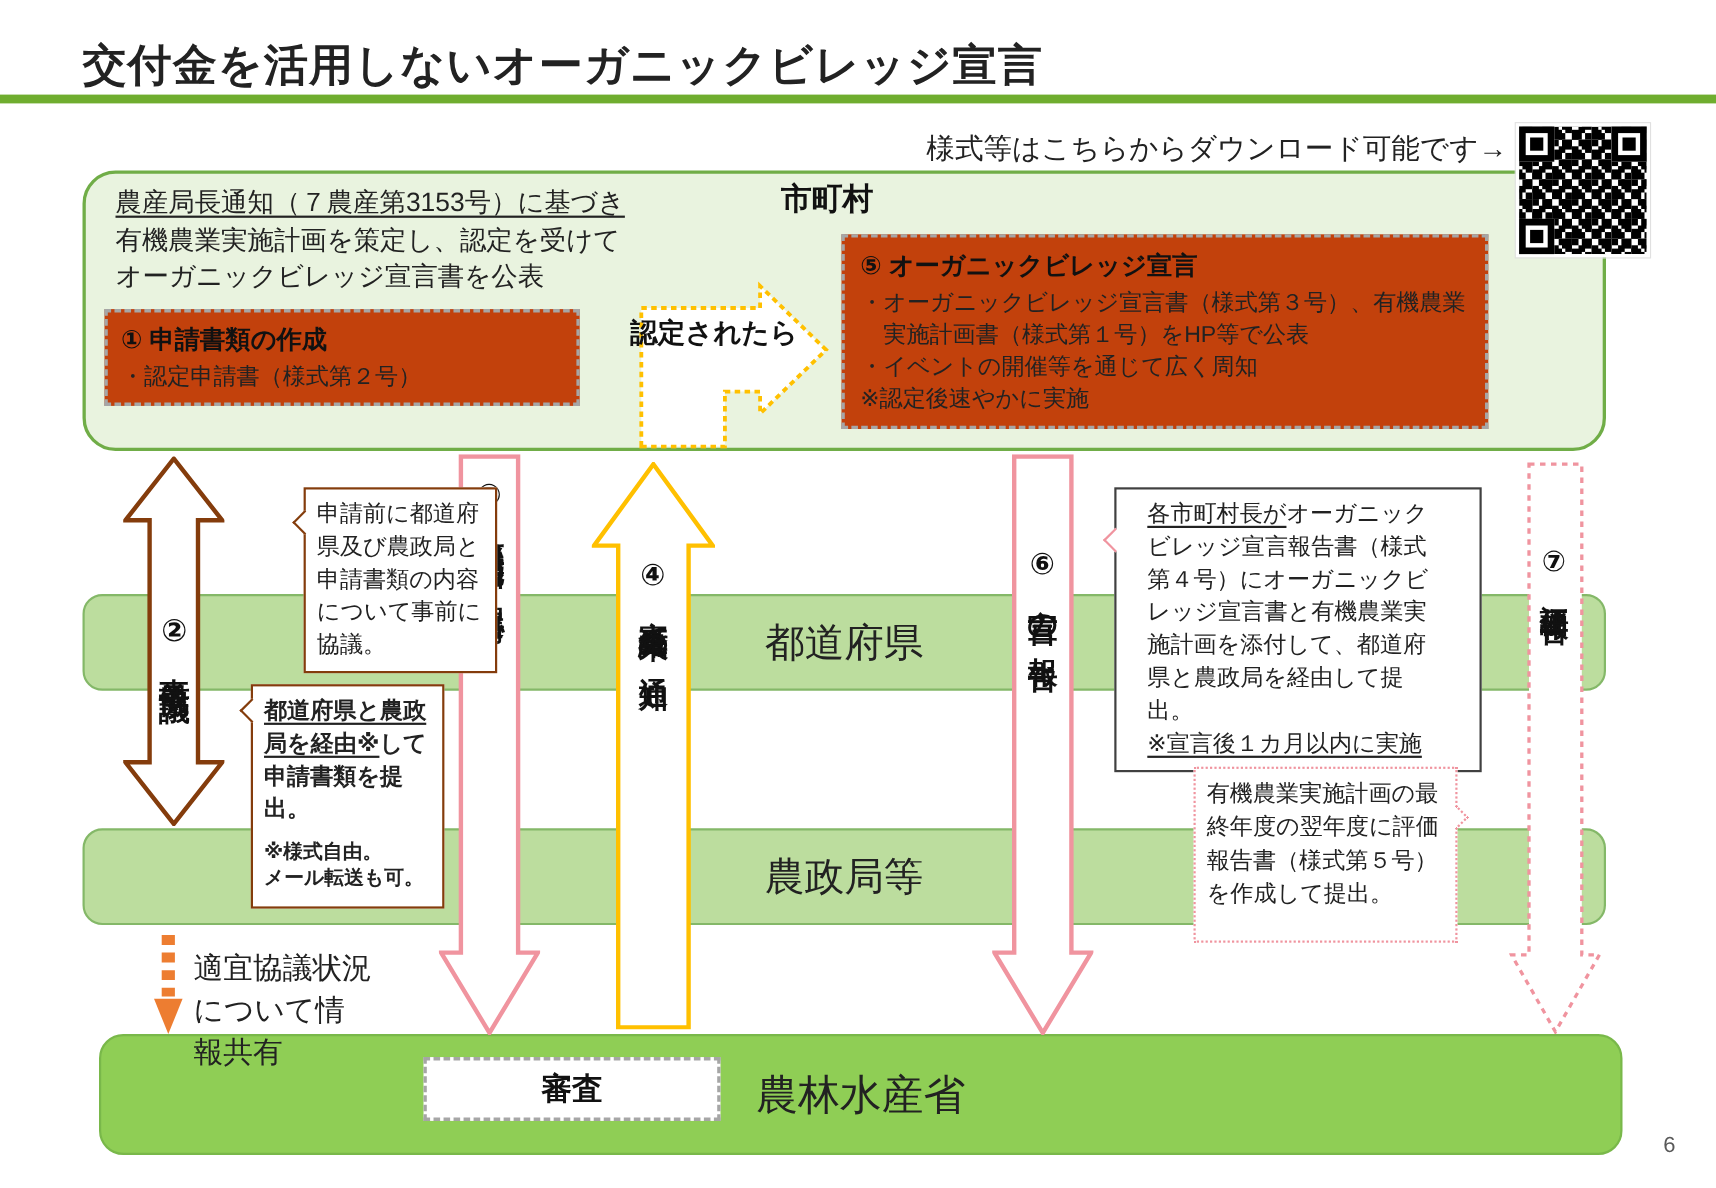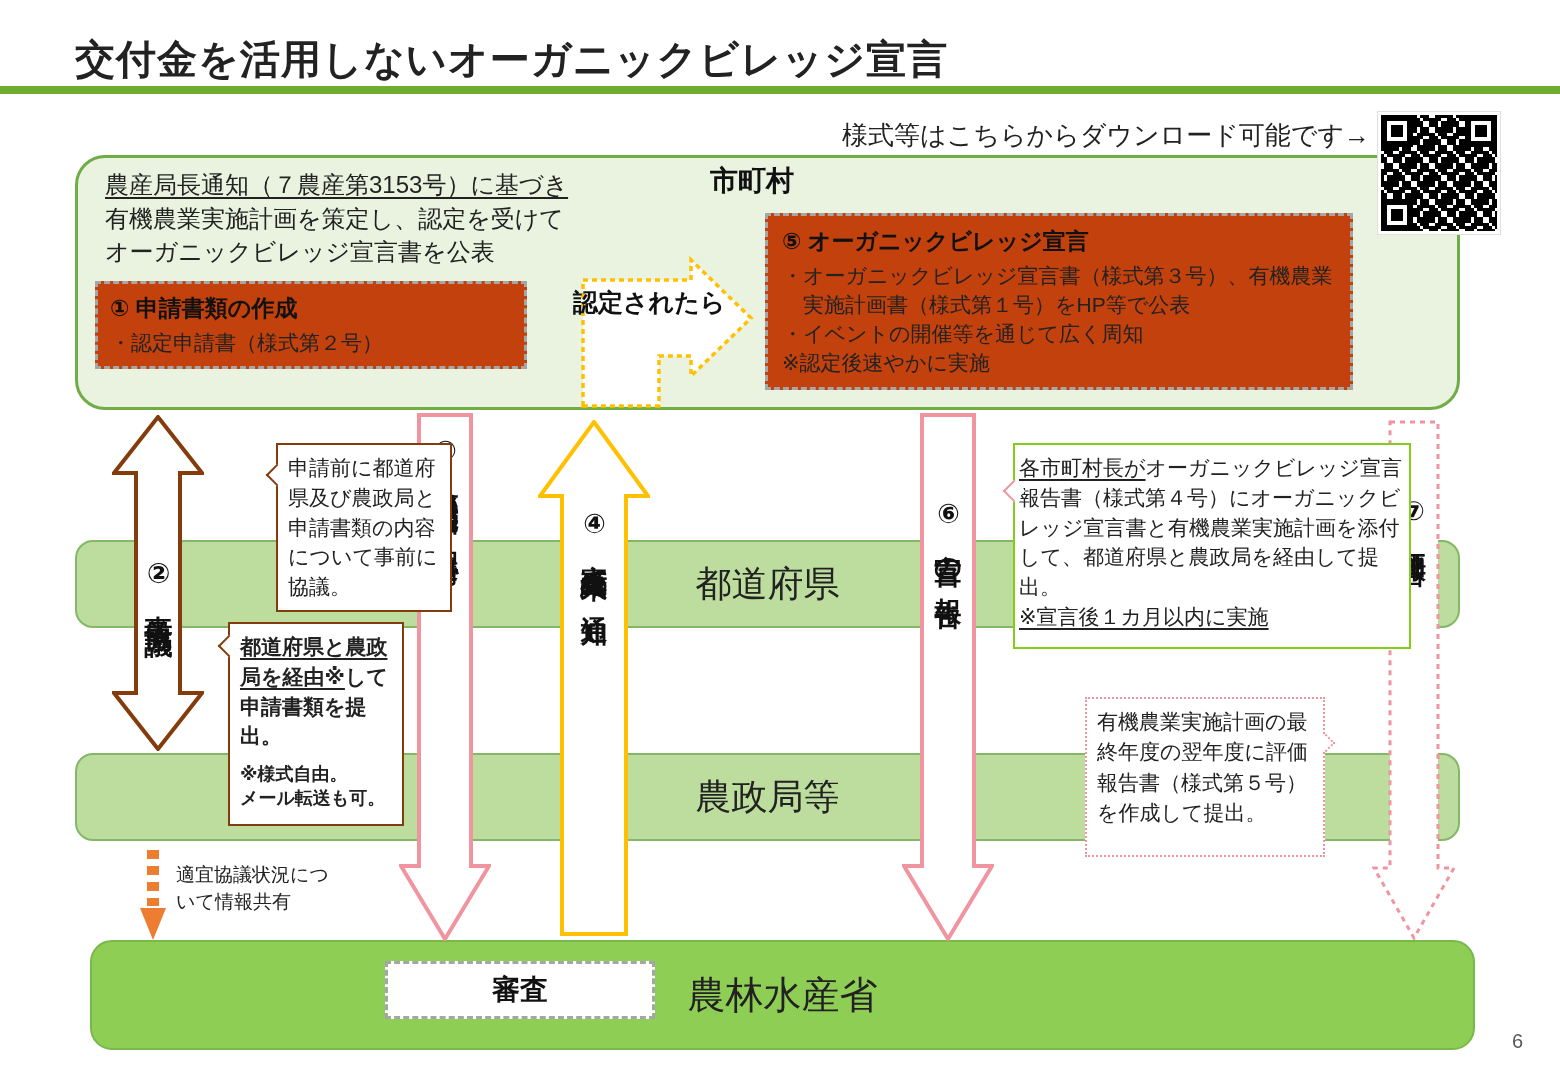--- a/index.html
+++ b/index.html
@@ -57,33 +57,33 @@
   .vl3 { top:22px; font-size:27px; letter-spacing:3px; }
   .vl4 { top:88px; font-size:27px; letter-spacing:4px; }
   .vl6 { top:85px; font-size:27px; letter-spacing:4px; }
   .vl7 { top:76px; font-size:26px; letter-spacing:3px; }
 
   
   .callout { background:#fff; z-index:4; color:#222; }
   .co-pre { left:228px; top:443px; width:176px; min-height:158px; border:2px solid #843C0C; font-size:21px; line-height:1.42; padding:8px 10px;margin-left:48px; }
   .co-submit { left:228px; top:622px; width:176px; min-height:204px; border:2px solid #843C0C; font-size:21px; line-height:1.42; padding:8px 10px;font-weight:bold; }
   .co-submit .small { margin-top:12px; font-size:18px; line-height:1.3; }
-  .co-report { left:1013px; top:443px; width:398px; min-height:206px; border:2px solid #84cc16; font-size:21px; line-height:1.42; padding:8px 4px; }
+  .co-report { left:1013px; top:443px; width:334px; min-height:206px; border:2px solid #404040; font-size:21px; line-height:1.42; padding:8px 28px; }
   .co-eval { left:1085px; top:697px; width:240px; min-height:160px; border:2px dotted #F0949F; font-size:21px; line-height:1.45; padding:8px 10px; }
 
   .notch { position:absolute; width:16px; height:16px; background:#fff; transform:rotate(45deg); }
   .notch-left { left:-9px; border-left:2px solid #843C0C; border-bottom:2px solid #843C0C; }
   .notch-left.pink { border-color:#F0949F; }
   .notch-right { right:-9px; border-right:2px dotted #F0949F; border-top:2px dotted #F0949F; }
 
   .u { text-decoration:underline; text-decoration-thickness:2px; text-underline-offset:4px; }
 
   
   .info-arrow { left:138px; top:848px; width:30px; height:94px; z-index:2; }
-  .info-text { left:176px; top:862px; width:162px; font-size:19px; line-height:1.4; color:#222; z-index:2; }
+  .info-text { left:176px; top:862px; width:162px; font-size:27px; line-height:1.4; color:#222; z-index:2; }
 
   .page-num { left:1512px; top:1030px; font-size:20px; color:#595959; }
 </style>
 </head>
 <body>
 
 <div class="stage">
 
   <div class="abs title">交付金を活用しないオーガニックビレッジ宣言</div>
   <div class="abs rule"></div>

